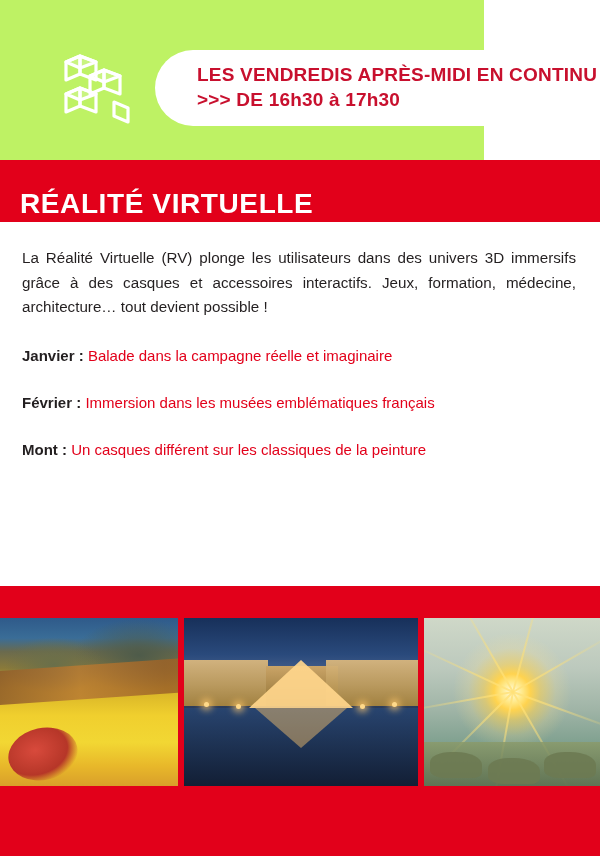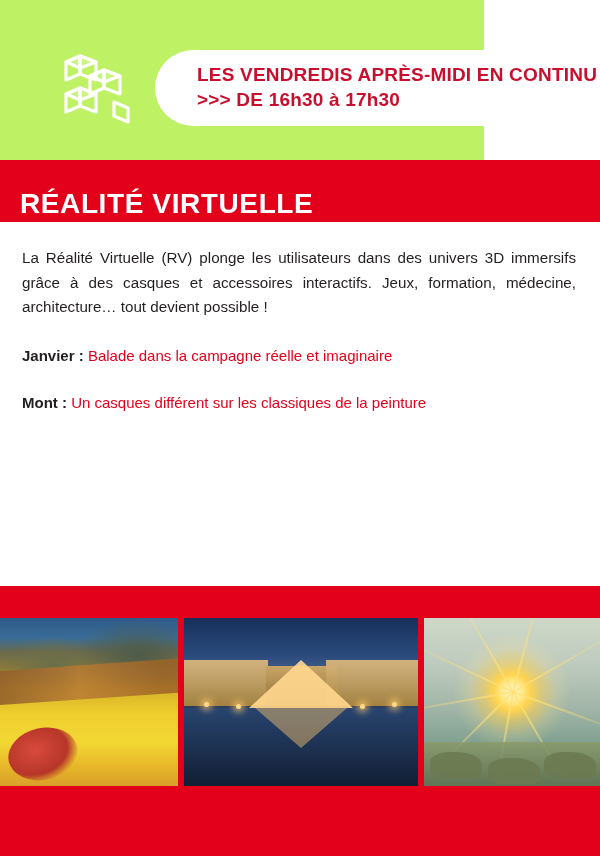--- a/index.html
+++ b/index.html
@@ -286,20 +286,24 @@
   <div class="section-title">RÉALITÉ VIRTUELLE</div>
 
   <div class="body-area">
     <p class="para">La Réalité Virtuelle (RV) plonge les utilisateurs dans des univers 3D immersifs grâce à des casques et accessoires interactifs. Jeux, formation, médecine, architecture… tout devient possible !</p>
 
     <div class="month-line">
       <span class="month-name">Janvier :</span>
       <span class="month-desc">Balade dans la campagne réelle et imaginaire</span>
     </div>
     <div class="month-line">
+      <span class="month-name">Février :</span>
+      <span class="month-desc">Immersion dans les musées emblématiques français</span>
+    </div>
+    <div class="month-line">
       <span class="month-name">Mont :</span>
       <span class="month-desc">Un casques différent sur les classiques de la peinture</span>
     </div>
   </div>
 
   <div class="bottom-band"></div>
 
   <div class="photo-strip">
 
     <div class="photo p1">

